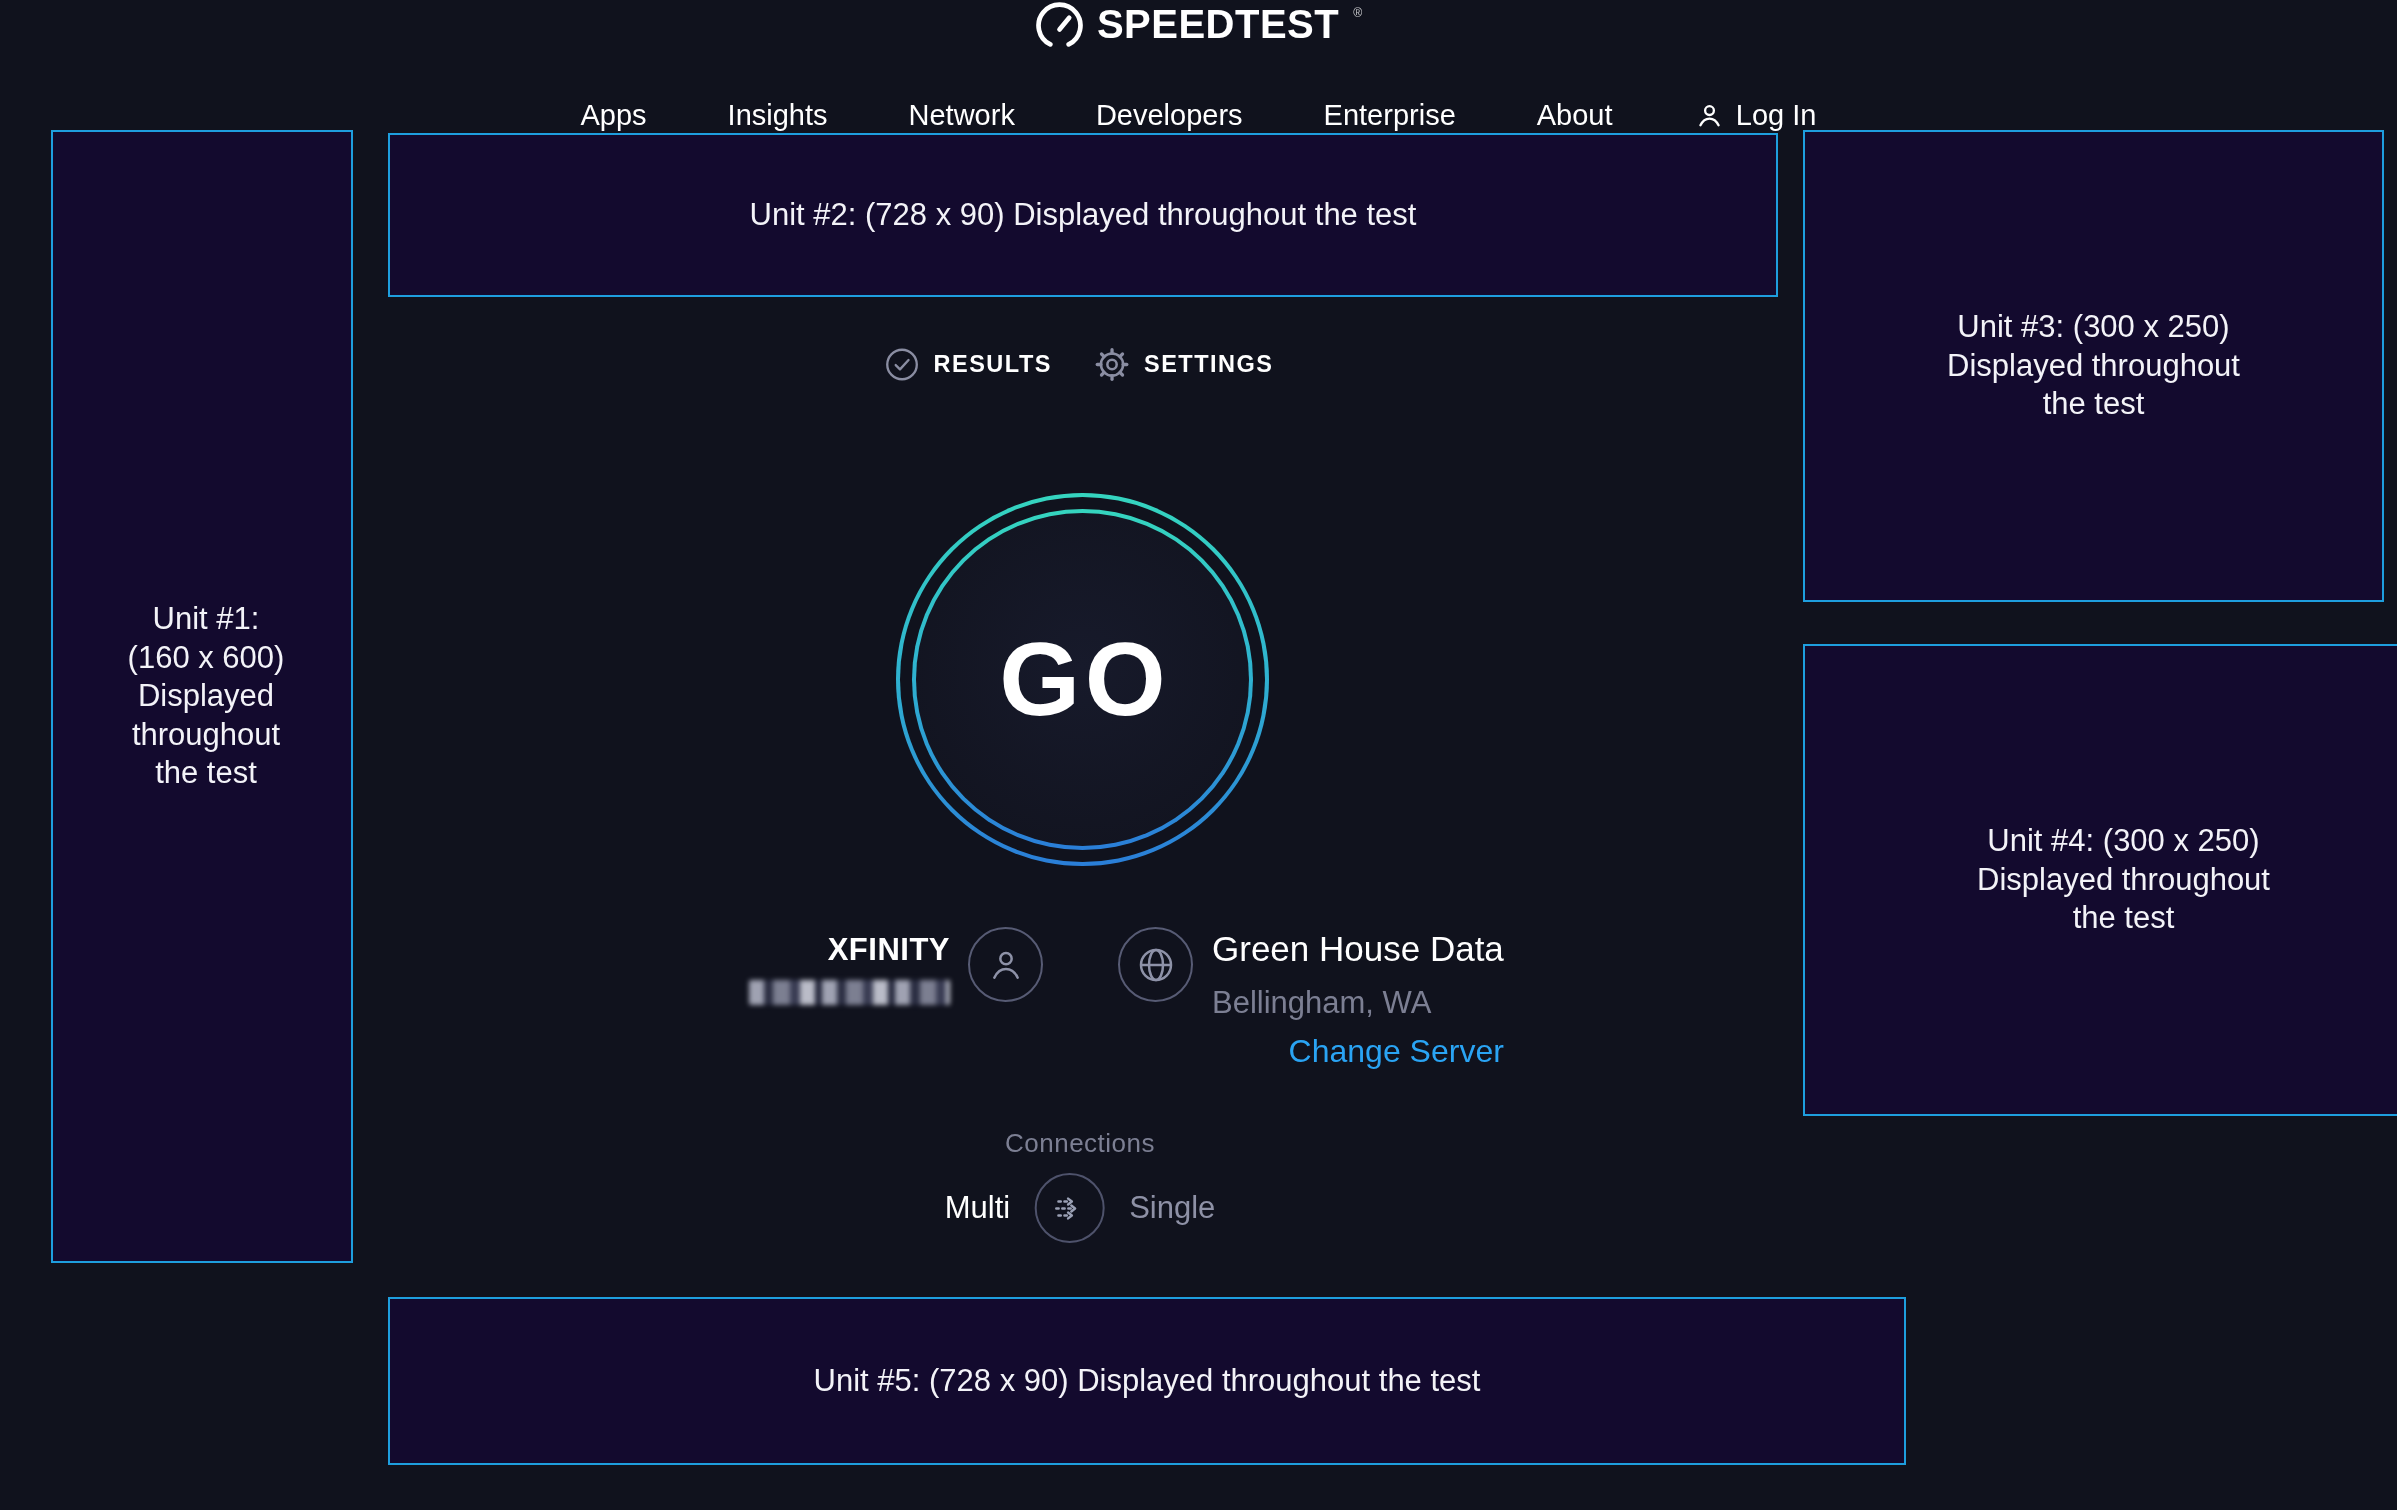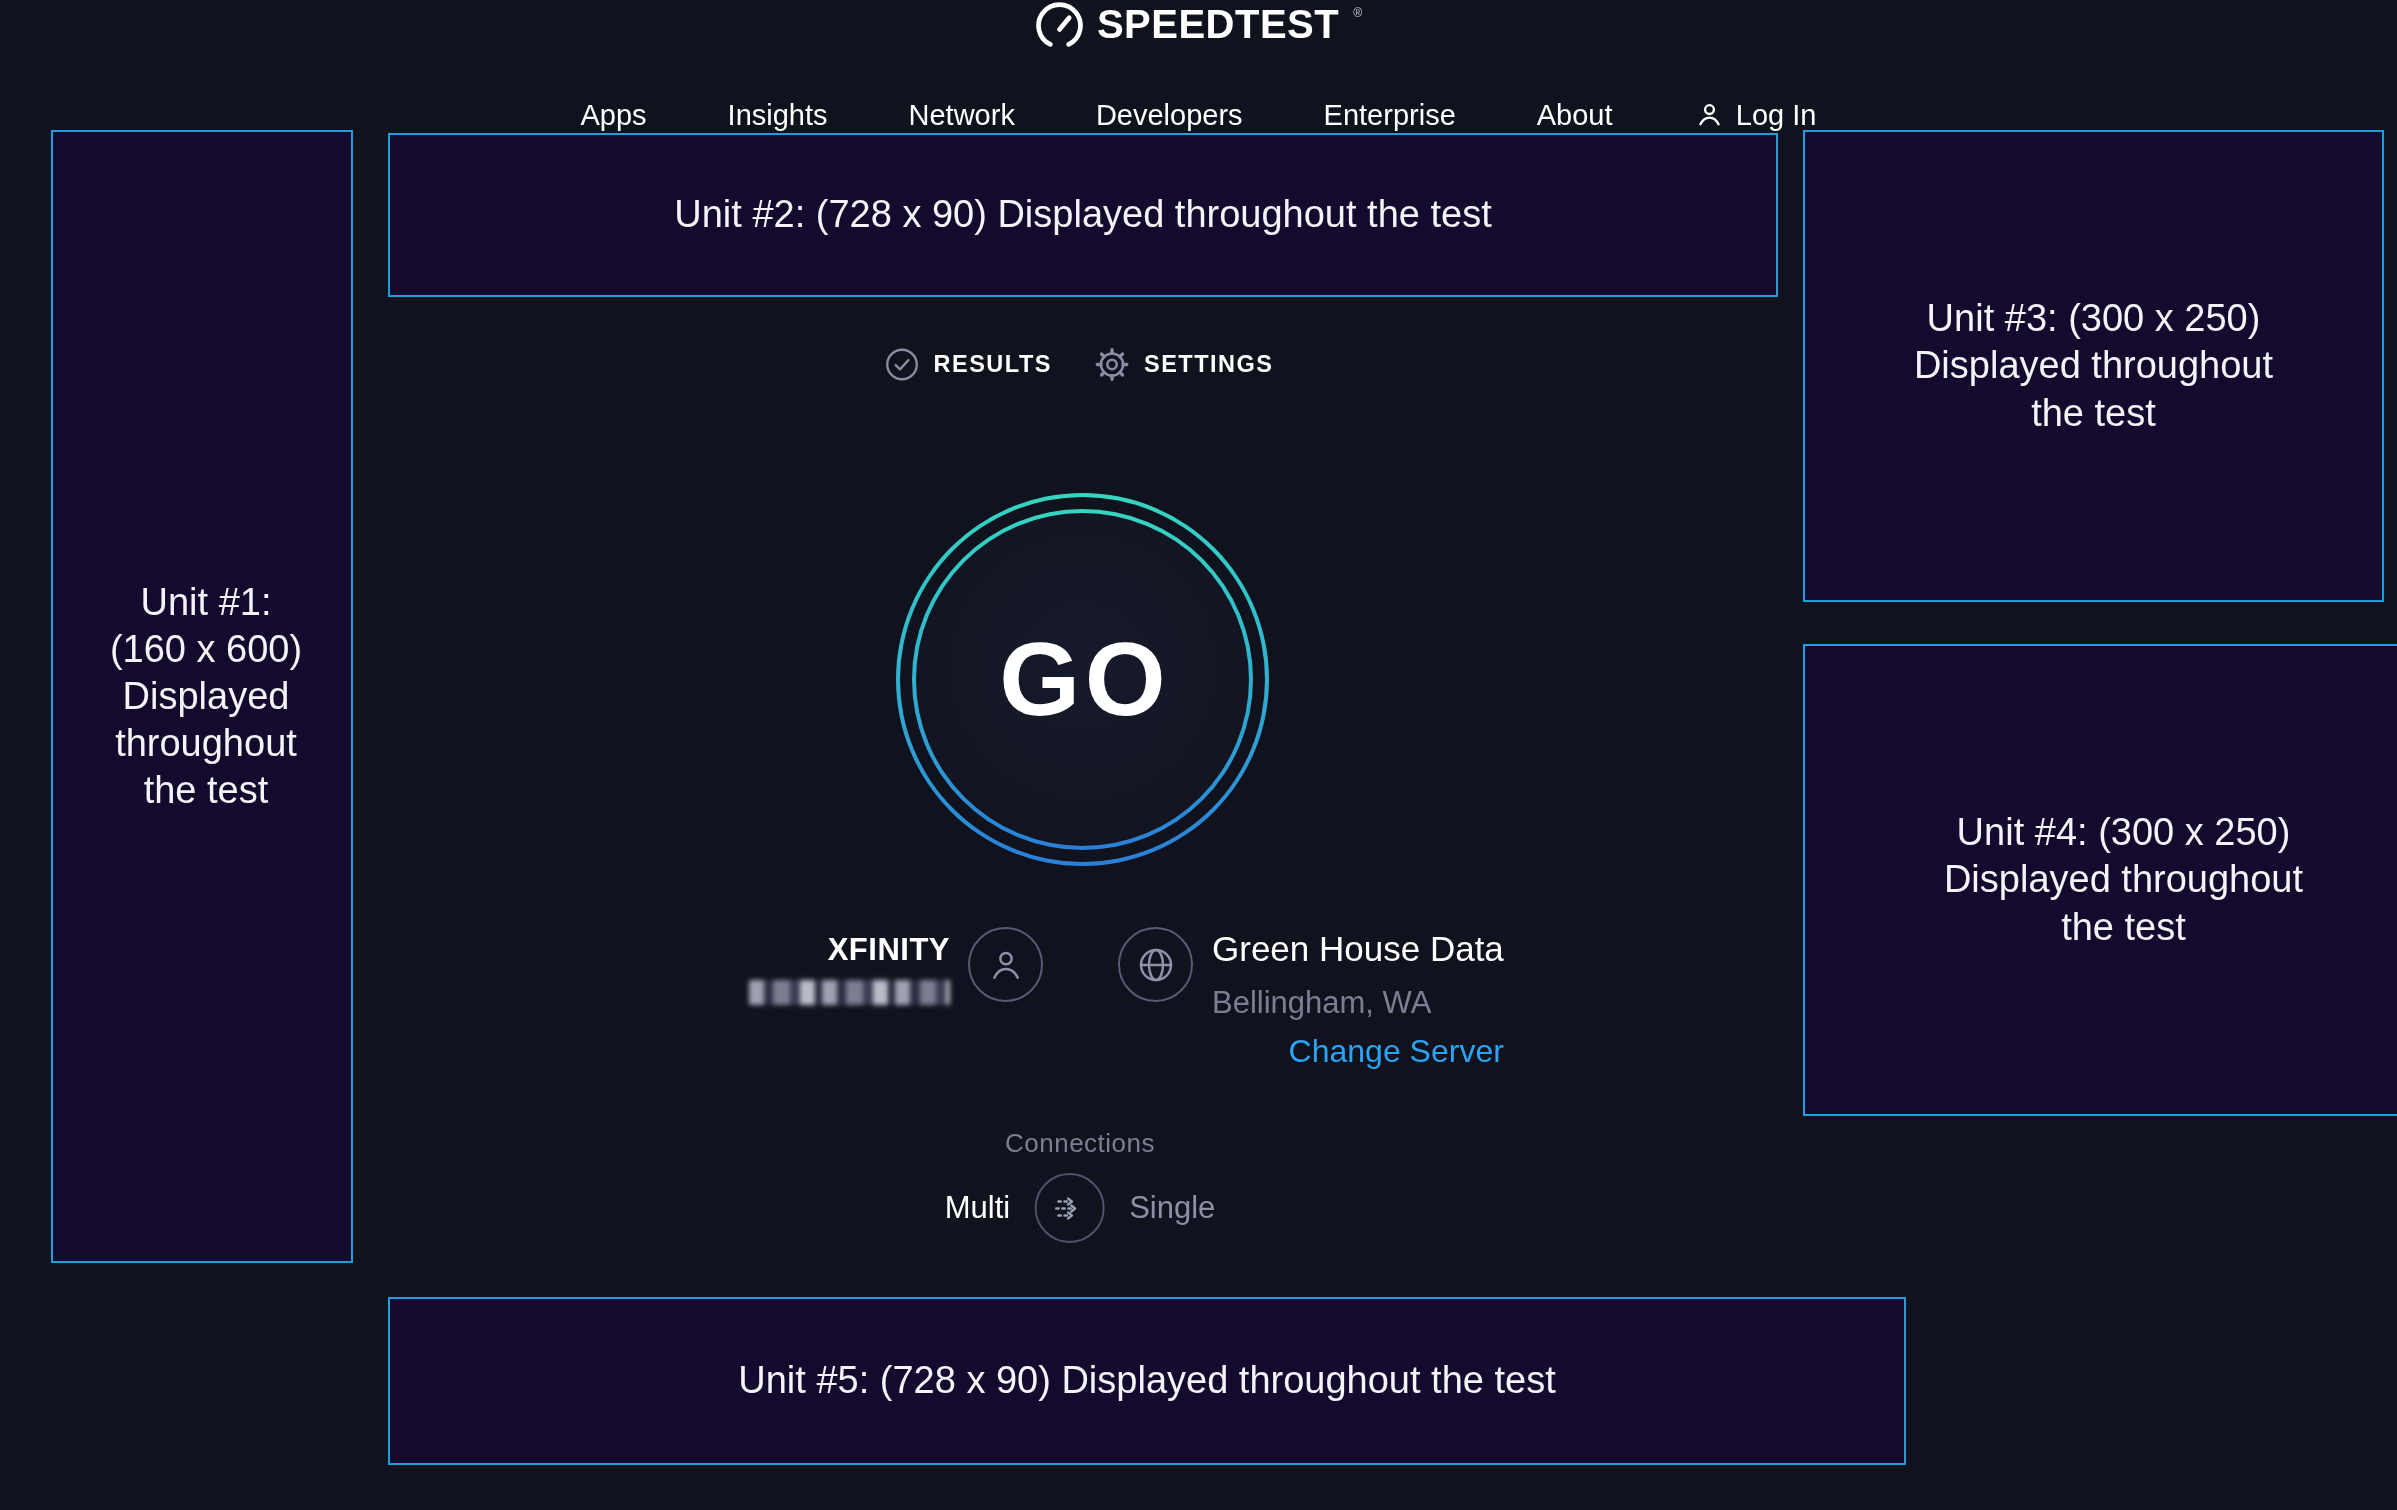--- a/index.html
+++ b/index.html
@@ -22,27 +22,27 @@
   }
   
   .header{position:absolute;top:0;left:0;width:100%;height:132px;
     display:flex;align-items:center;justify-content:space-between;padding:0 53px;flex-direction:column;}
   .logo{display:flex;align-items:flex-start;gap:13px;cursor:pointer;}
   .logo svg{width:49px;height:49px;color:#fff;margin-top:1.9px;}
   .logo-text{font-size:40px;font-weight:700;letter-spacing:0.5px;line-height:49px;}
   .logo-tm{font-size:12.2px;opacity:.75;margin:5.6px 0 0 0.9px;}
   .nav{display:flex;align-items:center;gap:81px;font-size:29px;}
   .nav-item{color:#fff;cursor:pointer;white-space:nowrap;}
-  .login{display:flex;align-items:flex-start;gap:11.3px;cursor:pointer;}
+  .login{display:flex;align-items:center;gap:11.3px;cursor:pointer;}
   .login svg{width:31px;height:31px;color:#fff;}
   
   .ad{position:absolute;background:var(--ad-background,#130a2e);
     border:2.8px solid var(--ad-border,#1e9ede);
     display:flex;align-items:center;justify-content:center;text-align:center;}
-  .ad-text{font-size:38px;line-height:1.24;color:#f3f3f8;white-space:pre-line;}
+  .ad-text{font-size:31px;line-height:1.24;color:#f3f3f8;white-space:pre-line;}
   .ad-unit1{left:51px;top:130px;width:302px;height:1133px;padding-left:8px;}
   .ad-unit2{left:388px;top:133px;width:1390px;height:164px;}
   .ad-unit3{left:1803px;top:130px;width:581px;height:472px;}
   .ad-unit4{left:1803px;top:644px;width:641px;height:472px;}
   .ad-unit5{left:388px;top:1297px;width:1518px;height:168px;}
   
   .tabs{position:absolute;top:347px;left:1079px;transform:translateX(-50%);
     display:flex;align-items:center;gap:43px;}
   .tab{display:flex;align-items:center;gap:14px;cursor:pointer;}
   .tab svg{width:35px;height:35px;color:#8a8da2;}

